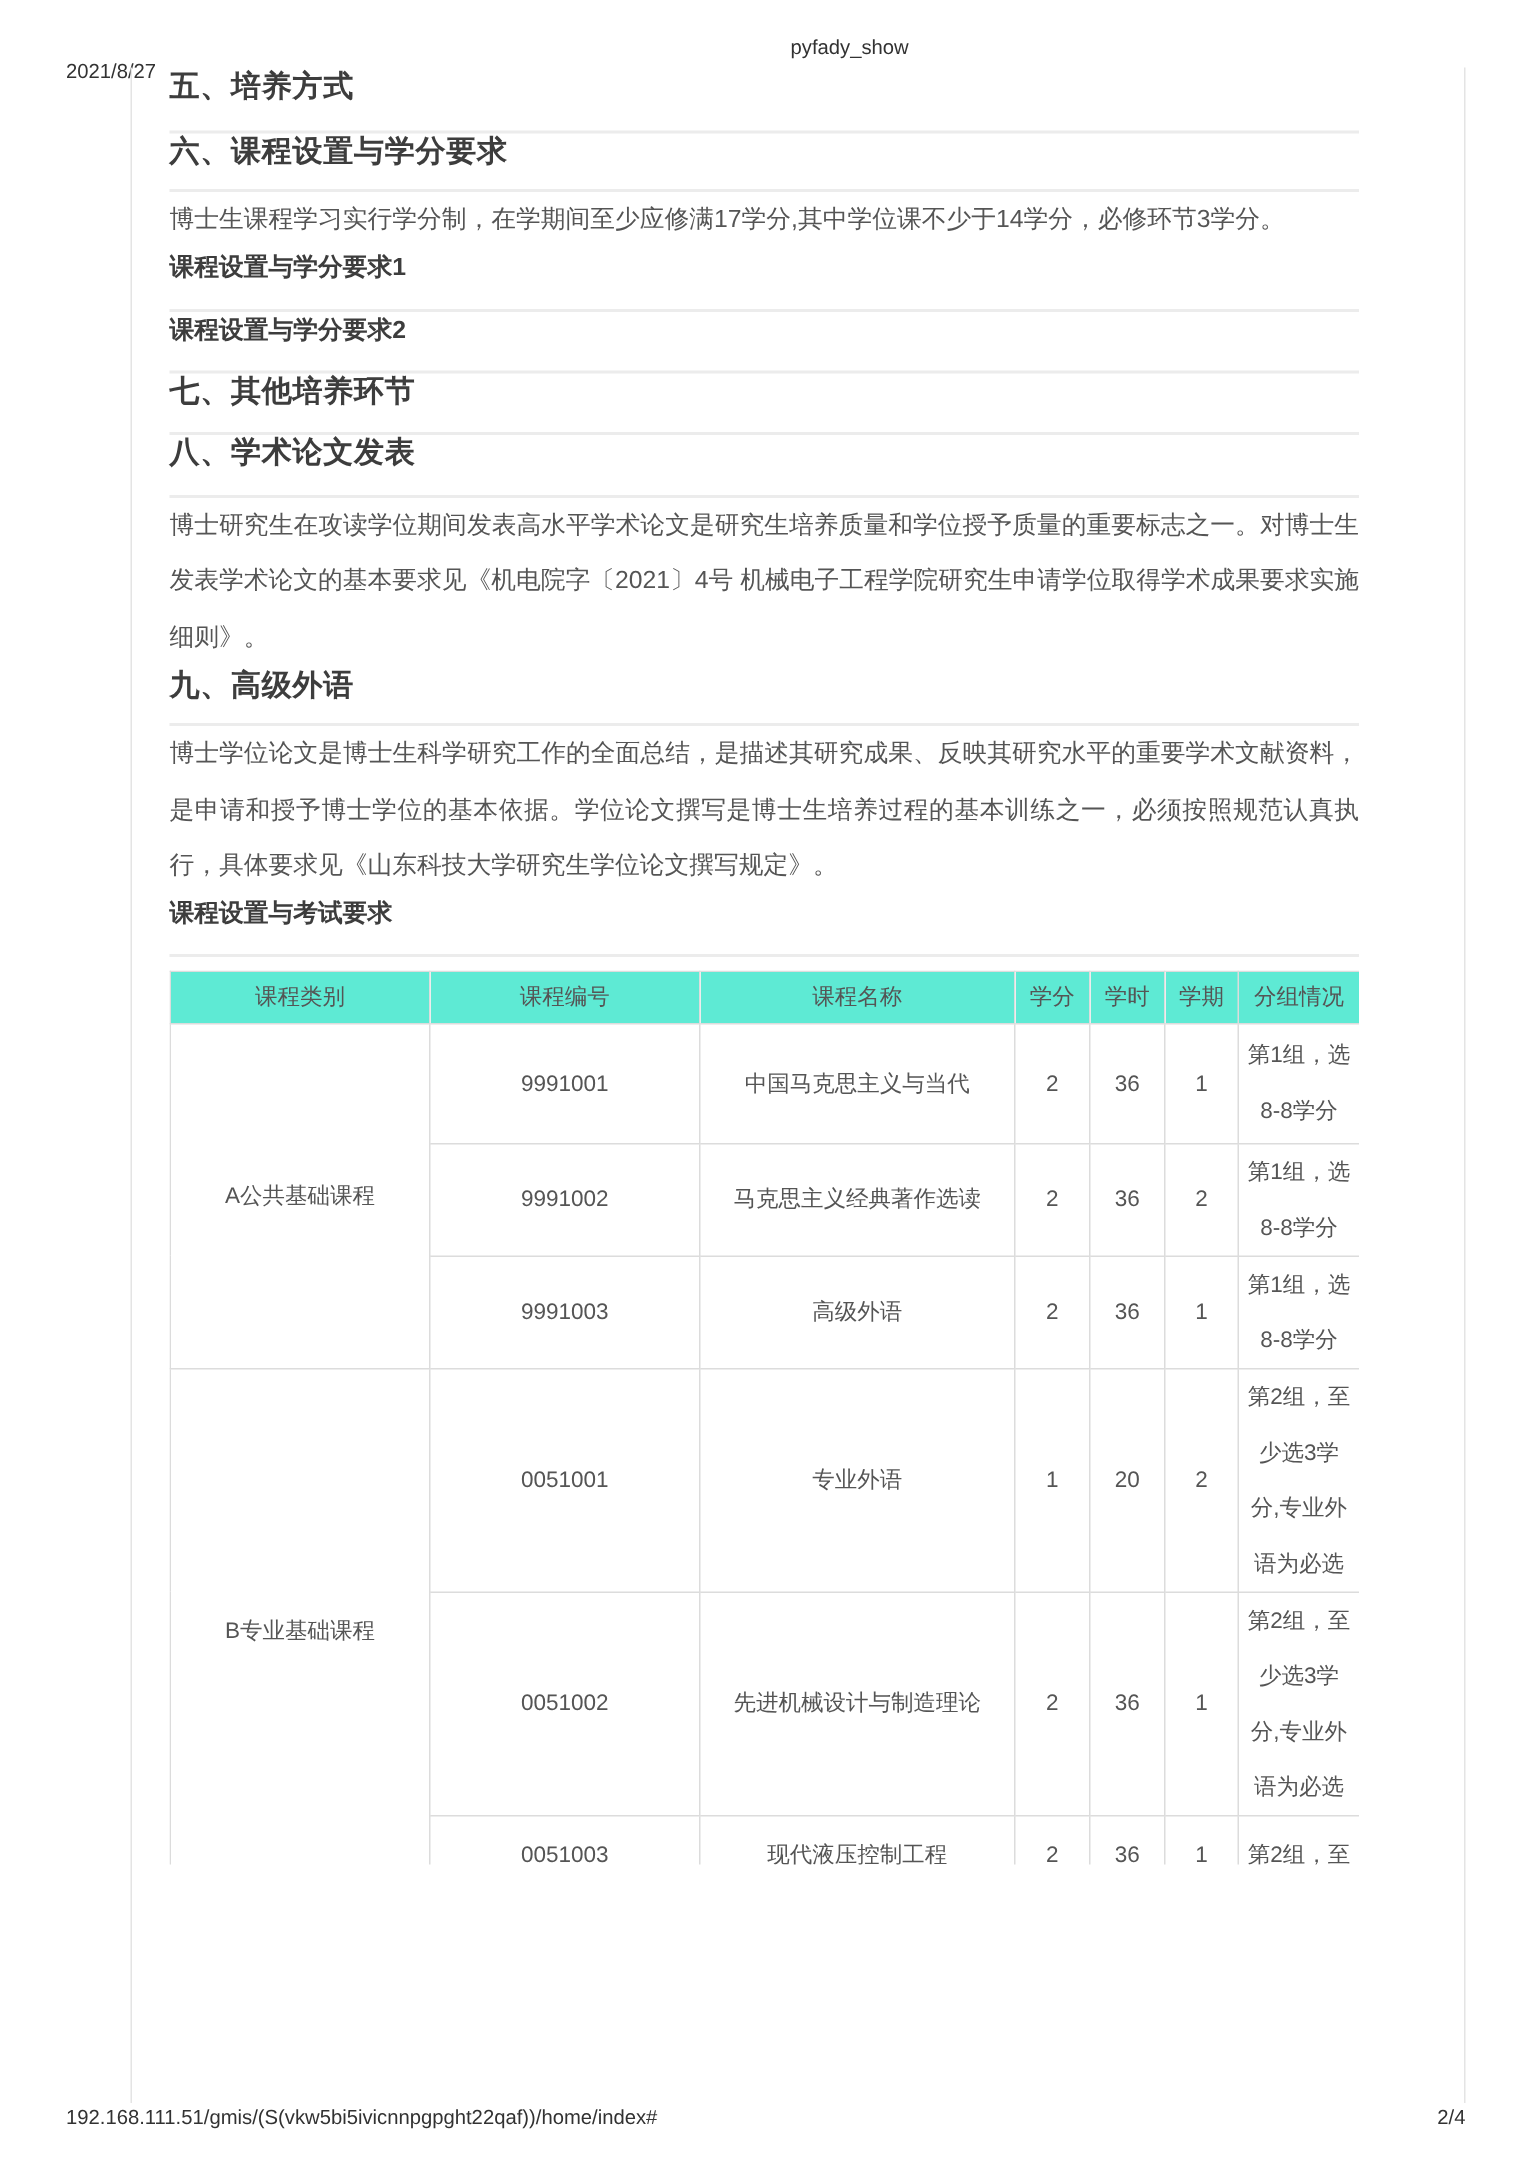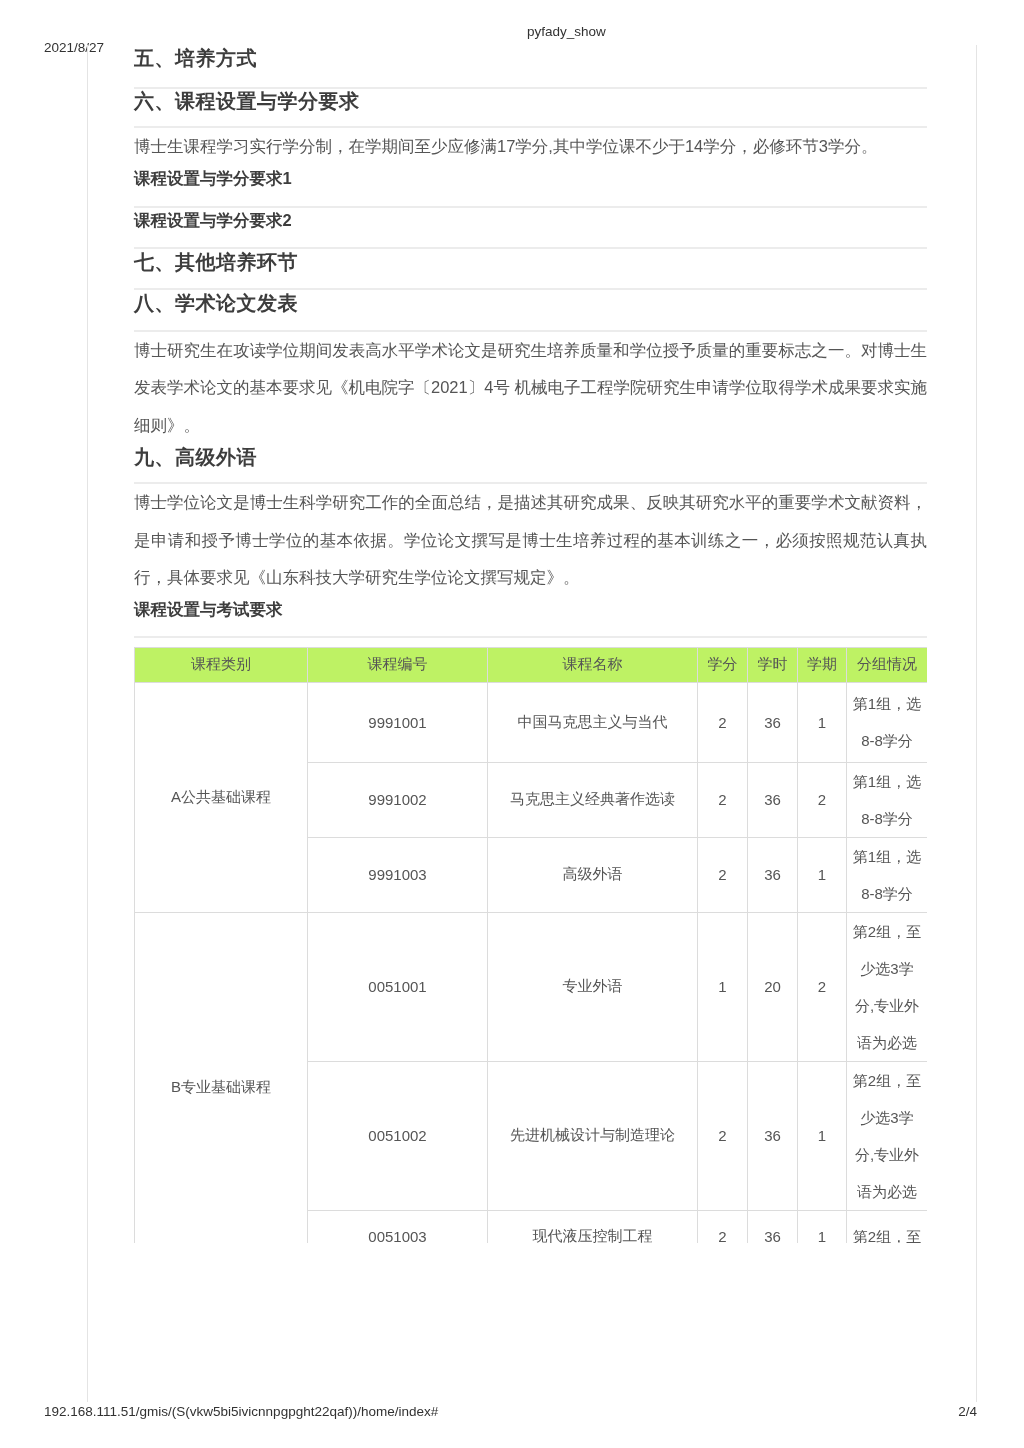--- a/index.html
+++ b/index.html
@@ -18,54 +18,54 @@
   .print-footer { position:absolute; top:1404px; left:44px; width:933px; font-size:13.5px; color:#323232; display:flex; justify-content:space-between;align-items:flex-end; }
 
   
   .panel {
     position:absolute; left:87px; top:45px;
     width:888px; height:1357px;
     border-left:1px solid #e4e4e4;
     border-right:1px solid #e4e4e4;
     overflow:hidden;
   }
-  .content { margin-left:46px; width:793px; }
+  .content { margin-left:25px; width:793px; }
 
   h2.sec {
     font-size:20px; line-height:27px; font-weight:bold; color:#3d3d3d;
     margin:0; letter-spacing:0.5px;
   }
   h3.sub {
     font-size:16.5px; line-height:24px; font-weight:bold; color:#3d3d3d;
     margin:0;
   }
   .rule { height:2px; background:#ececec; margin-top:13px; }
   p.body {
     font-size:16.5px; line-height:37.5px; color:#555;
     margin:0; text-align:justify;
   }
   
   .mt8  { margin-top:8px; }
   .mt10 { margin-top:10px; } .mt11 { margin-top:11px; }
   .mt12 { margin-top:12px; } .mt13 { margin-top:13px; }
   .mt14 { margin-top:14px; } .mt15 { margin-top:15px; }
   .mt16 { margin-top:16px; } .mt19 { margin-top:19px;font-family:Liberation Mono, monospace; }
-  .mt21 { margin-top:21px; } .mt24 { margin-top:24px; }
+  .mt21 { margin-top:21px;font-family:Liberation Mono, monospace; } .mt24 { margin-top:24px; }
 
   
   .table-clip { margin-top:9px; height:596px; overflow:hidden; }
   table.course {
     border-collapse:collapse; table-layout:fixed;
     width:793px; font-size:15px; color:#555;
   }
   table.course th, table.course td {
     border:1px solid #dcdcdc; text-align:center; vertical-align:middle;
     font-weight:normal; padding:0 4px; overflow:hidden;
   }
-  table.course thead th { height:34px; background:#bef264; }
+  table.course thead th { height:34px; background:#5eead4; }
   tr.rh1 { height:80px; } tr.rh2 { height:75px; } tr.rh3 { height:72px; }
   tr.rh4 { height:148px; } tr.rh5 { height:148px; } tr.rh6 { height:52px; }
   td.groupcell { line-height:37px; padding:0 4px; }
   td.cat-top { vertical-align:top; padding-top:10px; }
 </style>
 </head>
 <body>
 
 <div class="print-header">
   <span class="print-date">2021/8/27</span>

